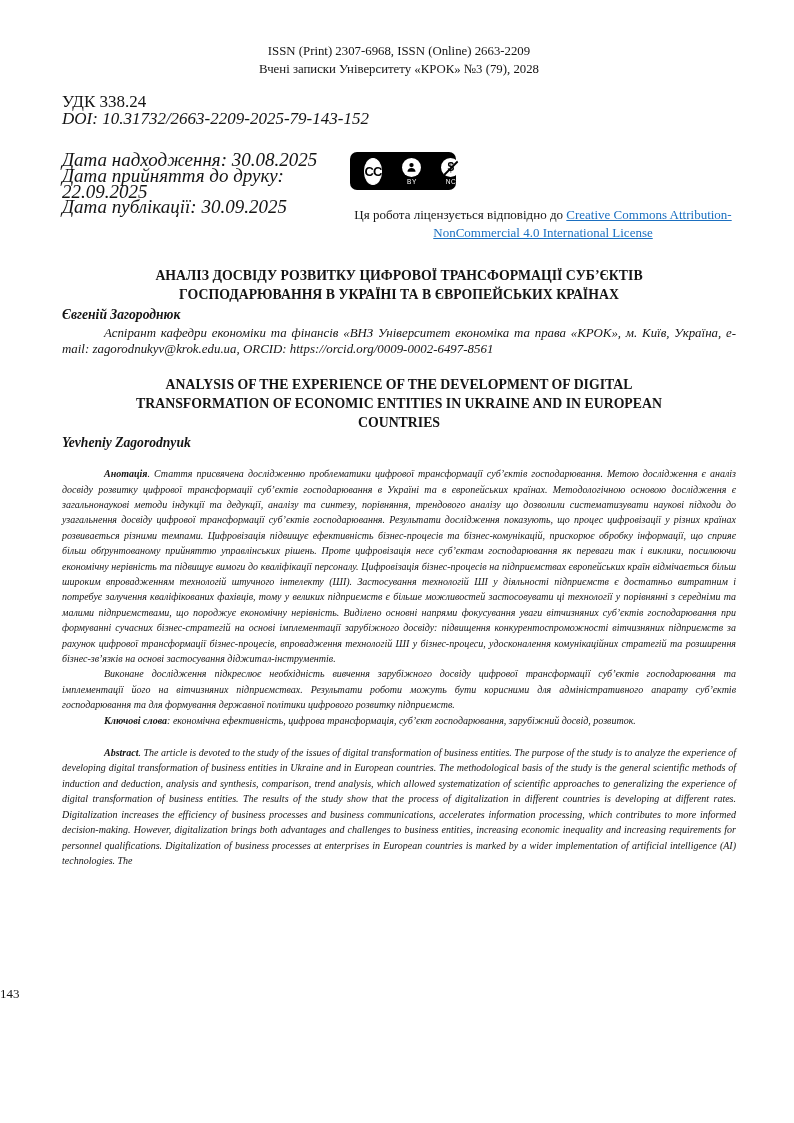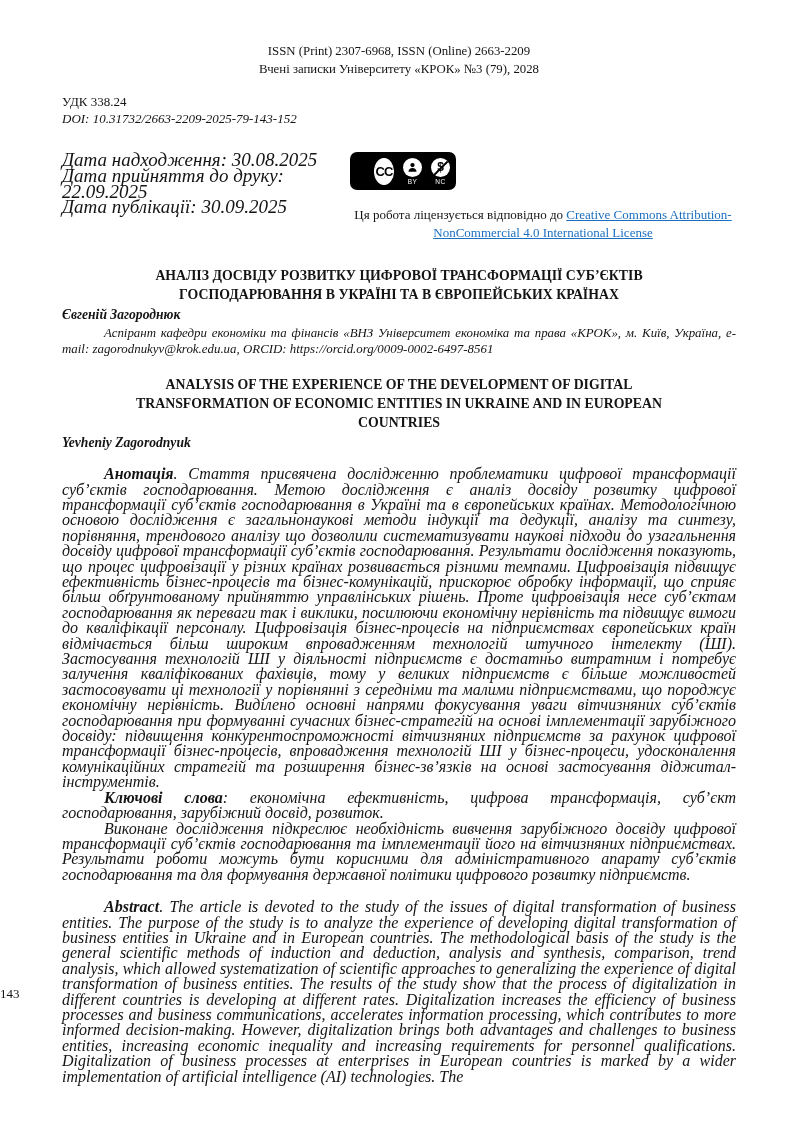--- a/index.html
+++ b/index.html
@@ -12,34 +12,34 @@
     font-family:"Liberation Serif","DejaVu Serif",serif;
     color:#141414;
     overflow:hidden;
   }
   .content { padding:42px 58px 0 62px; }
 
   
   .journal-head { text-align:center; font-size:12.8px; line-height:18px; }
 
   
-  .udc-block { margin-top:15px; font-size:13px; line-height:17px; }
+  .udc-block { margin-top:15px; font-size:17px; line-height:17px; }
   .doi { font-style:italic; }
 
   
   .meta-row { display:flex; margin-top:25px; }
   .dates { width:288px; font-style:italic; font-size:19px; line-height:15.8px; }
   .license-col { flex:1; }
 
   .cc-badge {
     width:106px; height:38px;
     background:#000;
     border-radius:7px;
     display:flex; align-items:center; justify-content:center;
-    gap:9px;
+    gap:20px;
     padding:2px 6px 1px 24px;
   }
   .cc-logo {
     width:27px; height:27px; border-radius:50%;
     background:#fff; border:1.5px solid #fff;
     display:flex; align-items:center; justify-content:center;
     font-family:"Liberation Sans",sans-serif;
     font-weight:bold; font-size:13px; color:#000;
     letter-spacing:-1px;
   }
@@ -77,21 +77,21 @@
   .author-name {
     text-align:left; font-weight:bold; font-style:italic;
     font-size:13.6px; line-height:16px; margin-top:3px;
   }
   .affiliation {
     font-style:italic; font-size:12.9px; line-height:15.6px;
     text-align:justify; text-indent:42px; margin-top:3px;
   }
 
   
-  .abstract { margin-top:15px; font-style:italic; font-size:16px; line-height:15.4px; text-align:justify; }
+  .abstract { margin-top:15px; font-style:italic; font-size:10px; line-height:15.4px; text-align:justify; }
   .abstract p { text-indent:42px; }
   .b { font-weight:bold; }
   .formulas { font-weight:bold; }
   .abstract.en { margin-top:17px; }
 
   .page-number {
     position:absolute; top:986px; left:0; right:0;
     text-align:left; font-size:13px;
   }
 </style>
@@ -149,22 +149,22 @@
       <div class="affiliation">Аспірант кафедри економіки та фінансів «ВНЗ Університет економіка та права «КРОК», м. Київ, Україна, e-mail: zagorodnukyv@krok.edu.ua,  ORCID: https://orcid.org/0009-0002-6497-8561</div>
     </div>
 
     <div class="title-block en">
       <div class="article-title">ANALYSIS OF THE EXPERIENCE OF THE DEVELOPMENT OF DIGITAL TRANSFORMATION OF ECONOMIC ENTITIES IN UKRAINE AND IN EUROPEAN COUNTRIES</div>
       <div class="author-name">Yevheniy Zagorodnyuk</div>
     </div>
 
     <div class="abstract">
       <p><span class="b">Анотація</span><span>. Стаття присвячена дослідженню проблематики цифрової трансформації суб’єктів господарювання. Метою дослідження є аналіз досвіду розвитку цифрової трансформації суб’єктів господарювання в Україні та в європейських країнах. Методологічною основою дослідження є загальнонаукові методи індукції та дедукції,  аналізу та синтезу, порівняння, трендового аналізу що дозволили систематизувати наукові підходи до узагальнення досвіду цифрової трансформації суб’єктів господарювання. Результати дослідження показують, що процес цифровізації у різних країнах розвивається різними темпами. Цифровізація підвищує ефективність бізнес-процесів та бізнес-комунікацій, прискорює обробку інформації, що сприяє більш обґрунтованому прийняттю управлінських рішень. Проте цифровізація несе суб’єктам господарювання як переваги так і виклики, посилюючи економічну нерівність та підвищує вимоги до кваліфікації персоналу. Цифровізація бізнес-процесів на підприємствах європейських країн відмічається більш широким впровадженням технологій штучного інтелекту (ШІ). Застосування технологій ШІ у діяльності підприємств є достатньо витратним і потребує залучення кваліфікованих фахівців, тому у великих підприємств є більше можливостей застосовувати ці технології у порівнянні з середніми та малими підприємствами, що породжує економічну нерівність. Виділено основні напрями фокусування уваги вітчизняних суб’єктів господарювання при формуванні сучасних бізнес-стратегій на основі імплементації зарубіжного досвіду: підвищення конкурентоспроможності вітчизняних підприємств за рахунок цифрової трансформації бізнес-процесів, впровадження технологій ШІ у бізнес-процеси, удосконалення комунікаційних стратегій та розширення бізнес-зв’язків на основі застосування діджитал-інструментів.</span></p>
+      <p>Виконане дослідження підкреслює необхідність вивчення зарубіжного досвіду цифрової трансформації суб’єктів господарювання та імплементації його на вітчизняних підприємствах. Результати роботи можуть бути корисними для адміністративного апарату суб’єктів господарювання та для формування державної політики цифрового розвитку підприємств.</p>
       <p><span class="b">Ключові слова</span><span>: економічна ефективність, цифрова трансформація, суб’єкт господарювання, зарубіжний досвід, розвиток.</span></p>
-      <p>Виконане дослідження підкреслює необхідність вивчення зарубіжного досвіду цифрової трансформації суб’єктів господарювання та імплементації його на вітчизняних підприємствах. Результати роботи можуть бути корисними для адміністративного апарату суб’єктів господарювання та для формування державної політики цифрового розвитку підприємств.</p>
     </div>
 
     <div class="abstract en">
       <p><span class="b">Abstract</span><span>. The article is devoted to the study of the issues of digital transformation of business entities. The purpose of the study is to analyze the experience of developing digital transformation of business entities in Ukraine and in European countries. The methodological basis of the study is the general scientific methods of induction and deduction, analysis and synthesis, comparison, trend analysis, which allowed systematization of scientific approaches to generalizing the experience of digital transformation of business entities. The results of the study show that the process of digitalization in different countries is developing at different rates. Digitalization increases the efficiency of business processes and business communications, accelerates information processing, which contributes to more informed decision-making. However, digitalization brings both advantages and challenges to business entities, increasing economic inequality and increasing requirements for personnel qualifications. Digitalization of business processes at enterprises in European countries is marked by a wider implementation of artificial intelligence (AI) technologies. The</span></p>
     </div>
 
   </div>
 
   <div class="page-number">143</div>
 </div>

